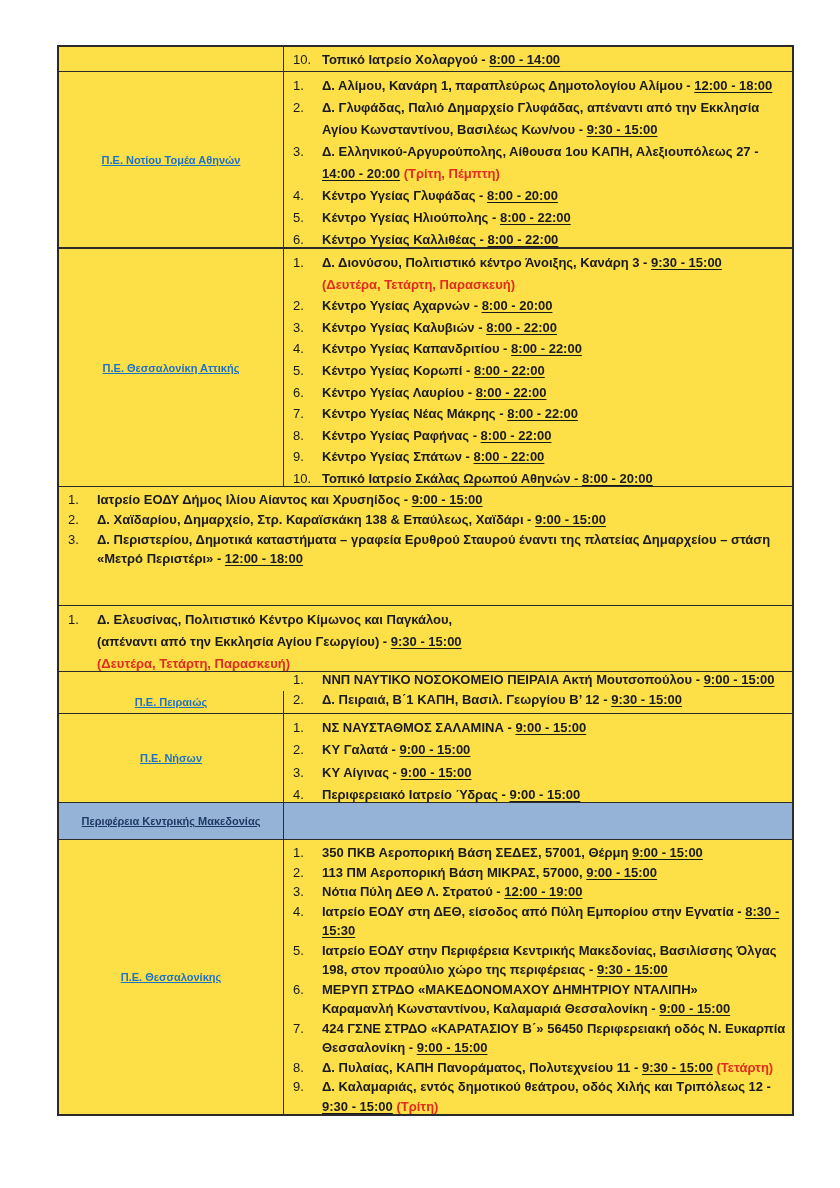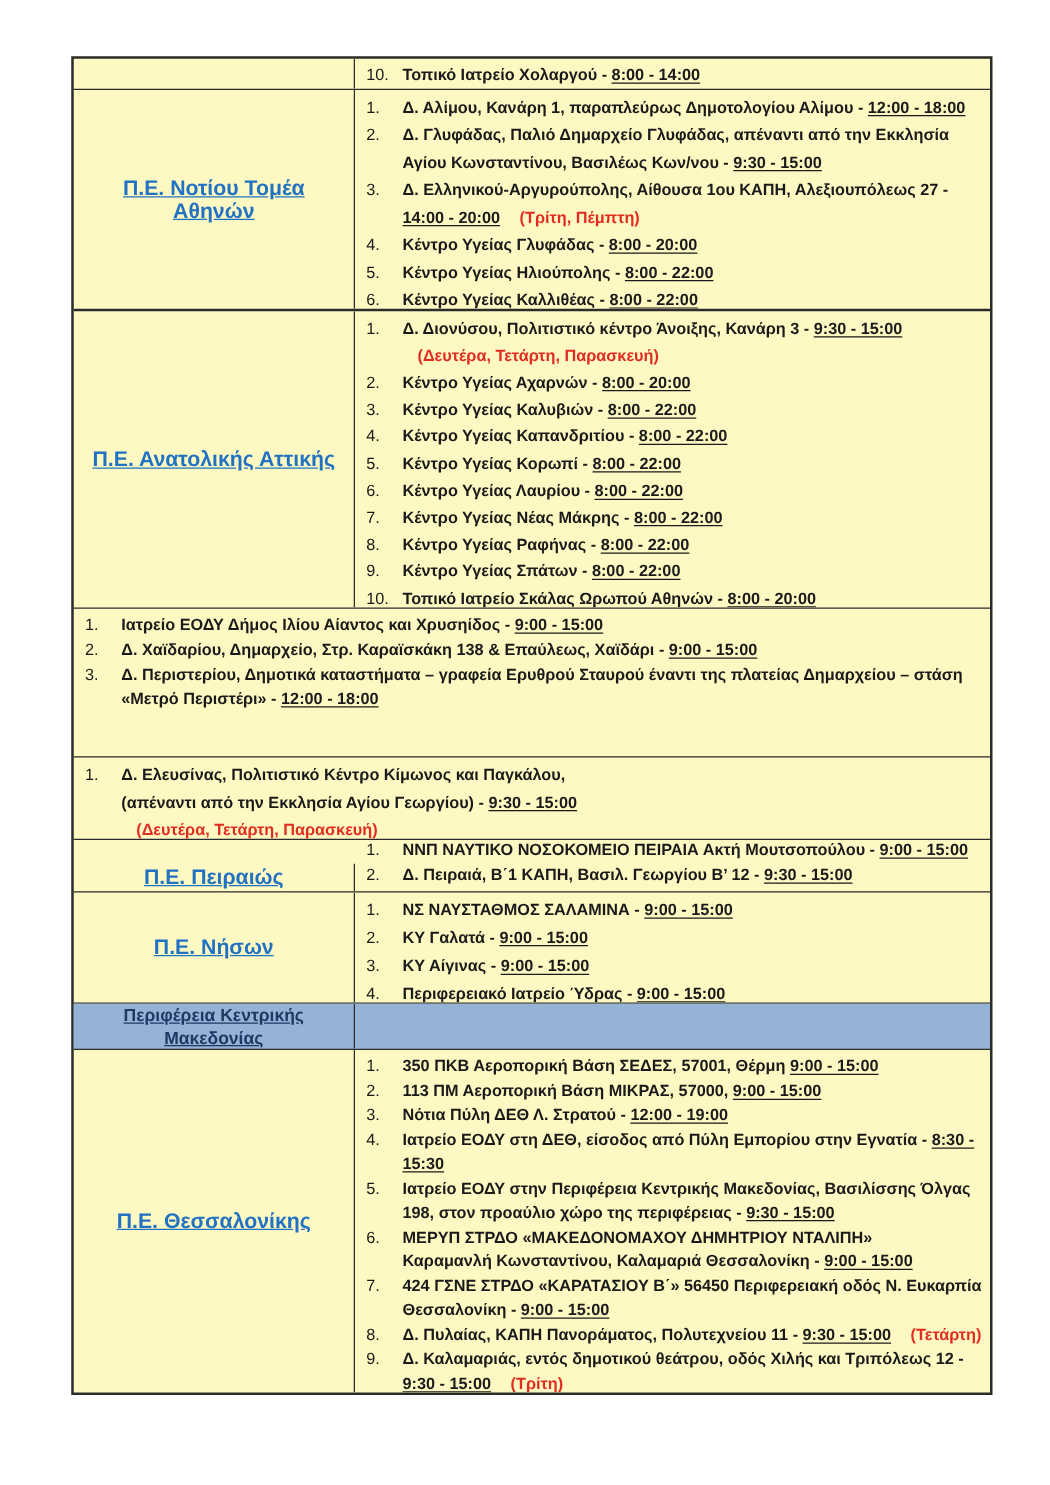--- a/index.html
+++ b/index.html
@@ -4,49 +4,49 @@
 <style>
   html,body{margin:0;padding:0;}
   body{
     width:840px;height:1188px;background:#ffffff;position:relative;
     font-family:"Liberation Sans","DejaVu Sans",sans-serif;
     color:#1a1a1a;-webkit-font-smoothing:antialiased;
   }
   .doc-table{
     position:absolute;left:57px;top:45px;width:737px;
     box-sizing:border-box;border:2px solid #2b2b2b;
-    background:#fef9c3;
+    background:#fde047;
   }
   .t-row{
     display:flex;box-sizing:border-box;border-bottom:1px solid #2b2b2b;
     overflow:hidden;
   }
   .t-row:last-child{border-bottom:none;}
   .t-row.thick-sep{border-bottom:2px solid #2b2b2b;}
   .cell-left{
     width:225px;flex:0 0 225px;box-sizing:border-box;
     border-right:1px solid #2b2b2b;
     display:flex;align-items:center;justify-content:center;
     text-align:center;padding:2px 8px;overflow:hidden;
   }
   .cell-right{
     flex:1 1 auto;box-sizing:border-box;
     padding:3px 6px 2px 9px;overflow:hidden;
   }
   .region-label{
     color:#2272c3;font-weight:bold;text-decoration:underline;
-    font-size:17px;line-height:18px;cursor:pointer;
+    font-size:11px;line-height:18px;cursor:pointer;
   }
   .t-row.header-row{background:#95b3d7;}
-  .t-row.header-row .region-label{color:#1f3864;font-size:14px;}
+  .t-row.header-row .region-label{color:#1f3864;font-size:11px;}
   .item{display:flex;align-items:flex-start;}
   .item-num{flex:0 0 29px;box-sizing:border-box;font-size:13px;}
   .item-body{flex:1 1 auto;font-size:13px;font-weight:bold;}
   .seg-time{text-decoration:underline;text-underline-offset:2px;}
-  .seg-day{color:#e22c20;margin-left:12px;}
+  .seg-day{color:#e22c20;}
 </style>
 </head>
 <body>
 
 <div class="doc-table" id="doc-table">
     <div class="t-row" style="height: 25px;">
       <div class="cell-left"></div>
       <div class="cell-right" style="line-height: 20px;">
         <div class="item">
           <span class="item-num">10.</span>
@@ -80,21 +80,21 @@
           <span class="item-body"><span class="seg-text">Κέντρο Υγείας Ηλιούπολης - </span><span class="seg-time">8:00 - 22:00</span></span>
         </div>
         <div class="item">
           <span class="item-num">6.</span>
           <span class="item-body"><span class="seg-text">Κέντρο Υγείας Καλλιθέας - </span><span class="seg-time">8:00 - 22:00</span></span>
         </div>
       </div>
     </div>
     <div class="t-row" style="height: 238px;">
       <div class="cell-left">
-        <span class="region-label">Π.Ε. Ανατολικής Αττικής</span>
+        <span class="region-label">Π.Ε. Θεσσαλονίκη Αττικής</span>
       </div>
       <div class="cell-right" style="line-height: 21.6px;">
         <div class="item">
           <span class="item-num">1.</span>
           <span class="item-body"><span class="seg-text">Δ. Διονύσου, Πολιτιστικό κέντρο Άνοιξης, Κανάρη 3 - </span><span class="seg-time">9:30 - 15:00</span><br><span class="seg-day">(Δευτέρα, Τετάρτη, Παρασκευή)</span></span>
         </div>
         <div class="item">
           <span class="item-num">2.</span>
           <span class="item-body"><span class="seg-text">Κέντρο Υγείας Αχαρνών - </span><span class="seg-time">8:00 - 20:00</span></span>
         </div>

